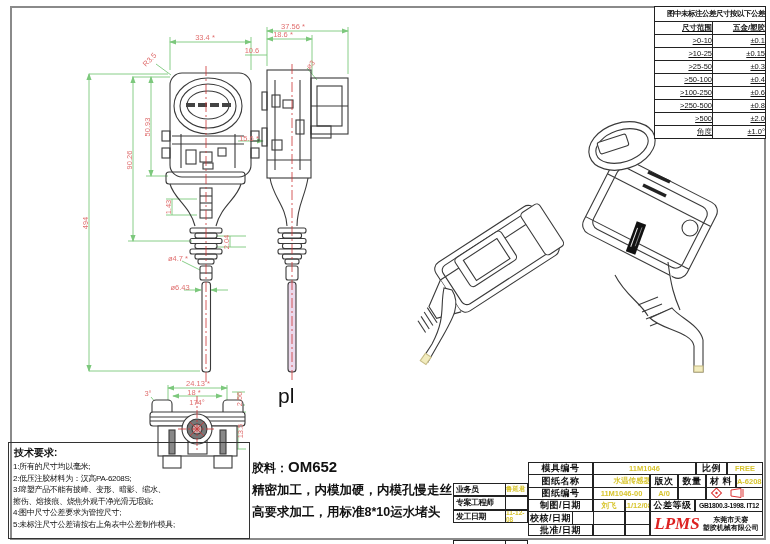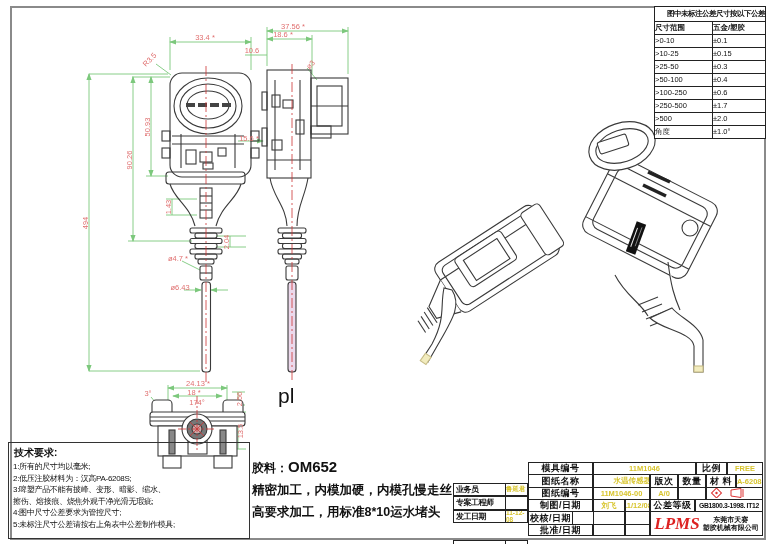--- a/index.html
+++ b/index.html
@@ -4,21 +4,21 @@
 <style>
   html,body{margin:0;padding:0;background:#fff;}
   #page{position:relative;width:770px;height:544px;background:#ffffff;overflow:hidden;
         font-family:"Liberation Sans",sans-serif;color:#111;}
   #frame{position:absolute;left:10px;top:6px;width:752px;height:530px;border:2px solid #8a8a8a;}
   svg{position:absolute;left:0;top:0;}
   .dim{position:absolute;font-size:7.5px;line-height:8px;color:#e07070;white-space:nowrap;}
   
   #tol-table{position:absolute;left:654px;top:6px;width:110px;border:1px solid #222;background:#fff;font-size:7.5px;}
   #tol-title{border-bottom:1px solid #222;font-weight:bold;text-align:right;padding:2px 0;letter-spacing:-0.5px;}
-  .tol-row{display:flex;border-bottom:1px solid #222;height:12px;line-height:12px;text-align:left;}
+  .tol-row{display:flex;border-bottom:1px solid #222;height:12px;line-height:12px;text-align:right;text-decoration:underline;}
   .tol-row:last-child{border-bottom:none;}
   .tol-c1{width:57px;border-right:1px solid #222;}
   .tol-c2{flex:1;}
   .tol-head{font-weight:bold;}
   
   #tech-box{position:absolute;left:8px;top:442px;width:240px;height:95px;border:1px solid #333;background:transparent;}
   #tech-title{position:absolute;left:14px;top:446px;font-size:10px;font-weight:bold;}
   #tech-lines{position:absolute;left:13px;top:461px;width:235px;}
   .tech-line{font-size:8px;line-height:11.5px;letter-spacing:-0.3px;}
   
@@ -295,21 +295,21 @@
         <div class="tol-row">
           <div class="tol-c1">&gt;50-100</div>
           <div class="tol-c2">±0.4</div>
         </div>
         <div class="tol-row">
           <div class="tol-c1">&gt;100-250</div>
           <div class="tol-c2">±0.6</div>
         </div>
         <div class="tol-row">
           <div class="tol-c1">&gt;250-500</div>
-          <div class="tol-c2">±1.7</div>
+          <div class="tol-c2">±0.8</div>
         </div>
         <div class="tol-row">
           <div class="tol-c1">&gt;500</div>
           <div class="tol-c2">±2.0</div>
         </div>
         <div class="tol-row">
           <div class="tol-c1">角度</div>
           <div class="tol-c2">±1.0°</div>
         </div>
       </div>

